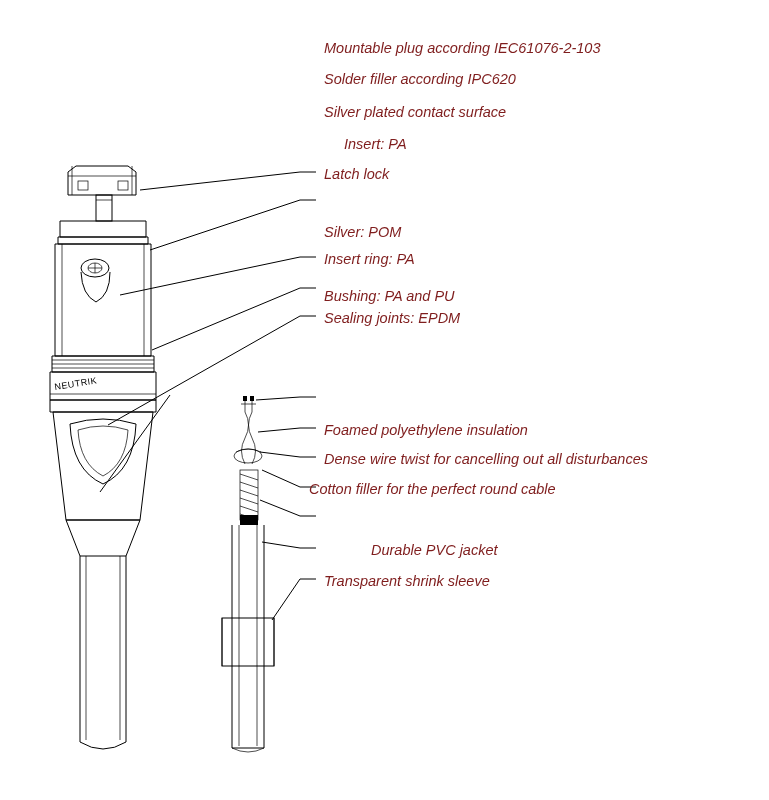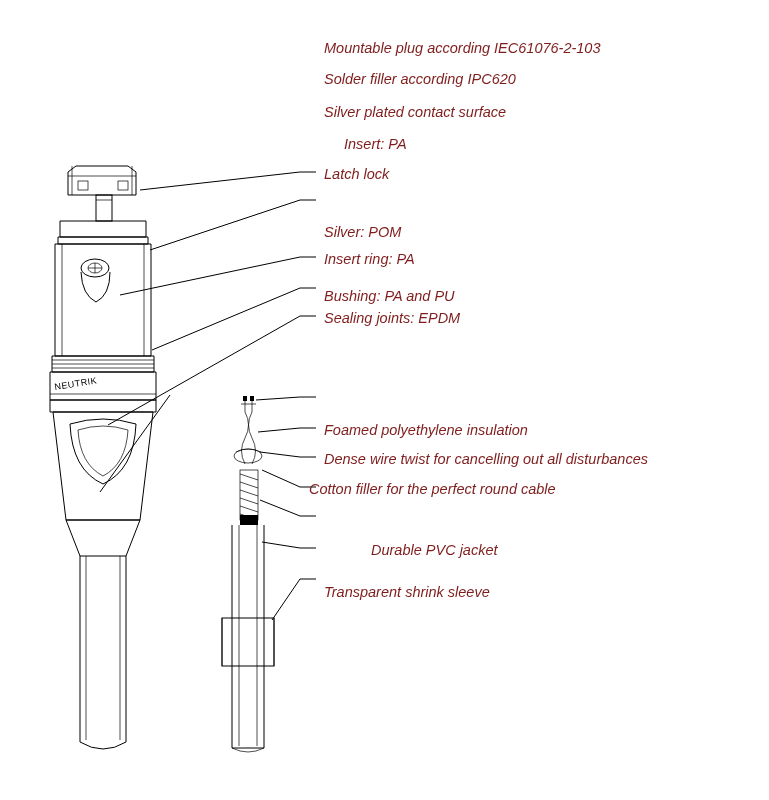--- a/index.html
+++ b/index.html
@@ -164,15 +164,15 @@
   <div class="callout-label" style="left:344px; top:137px;">Insert: PA</div>
   <div class="callout-label" style="left:324px; top:167px;">Latch lock</div>
   <div class="callout-label" style="left:324px; top:225px;">Silver: POM</div>
   <div class="callout-label" style="left:324px; top:252px;">Insert ring: PA</div>
   <div class="callout-label" style="left:324px; top:289px;">Bushing: PA and PU</div>
   <div class="callout-label" style="left:324px; top:311px;">Sealing joints: EPDM</div>
   <div class="callout-label" style="left:324px; top:452px;">Dense wire twist for cancelling out all disturbances</div>
   <div class="callout-label" style="left:324px; top:423px;">Foamed polyethylene insulation</div>
   <div class="callout-label" style="left:309px; top:482px;">Cotton filler for the perfect round cable</div>
   <div class="callout-label" style="left:324px; top:543px;margin-left:47px;">Durable PVC jacket</div>
-  <div class="callout-label" style="left:324px; top:574px;margin-top:11px;">Transparent shrink sleeve</div>
+  <div class="callout-label" style="left:324px; top:574px;">Transparent shrink sleeve</div>
 
 </div>
 
 </body></html>

